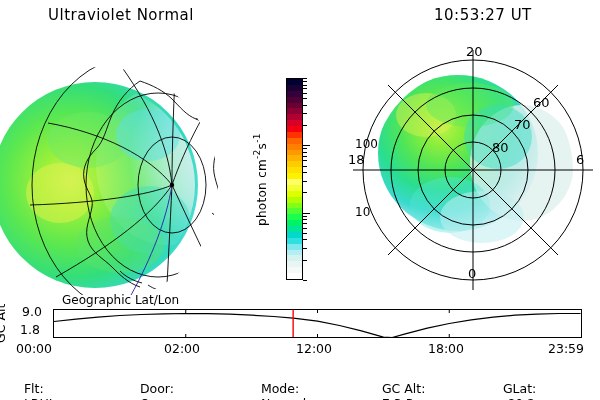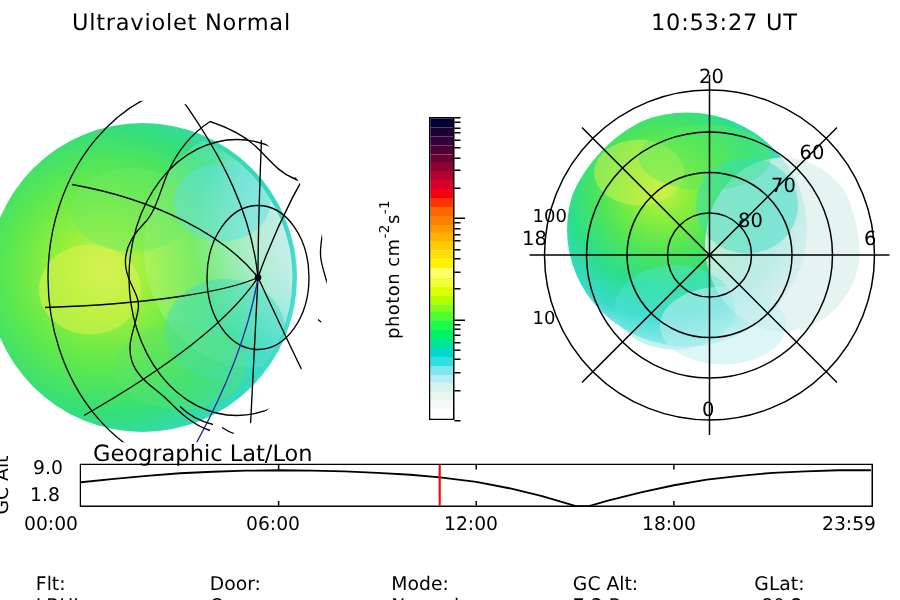--- a/index.html
+++ b/index.html
@@ -28,21 +28,21 @@
   .cb-tick{position:absolute;left:0;height:1px;background:#000;}
   .cb-tick.major{width:7px;}
   .cb-tick.minor{width:4px;}
   .cb-lab{position:absolute;left:311px;font-size:12px;font-family:"DejaVu Sans",sans-serif;margin-left:44px;}
   #cbar-axis-label{position:absolute;left:252px;top:100px;width:24px;height:160px;
       font-size:12px;writing-mode:vertical-rl;transform:rotate(180deg);
       text-align:center;white-space:nowrap;letter-spacing:.3px;}
   #cbar-axis-label sup{font-size:9px;vertical-align:super;}
 
   
-  #geo-sub-title{left:62px;top:293px;font-size:15px;}
+  #geo-sub-title{left:62px;top:293px;font-size:12px;}
   #mag-sub-title{left:405px;top:293px;font-size:12.5px;}
   #alt-axis-title{position:absolute;left:-7px;top:300px;width:46px;height:46px;
       font-size:12.5px;writing-mode:vertical-rl;transform:rotate(180deg);
       text-align:center;white-space:nowrap;}
   #alt-max{left:22px;top:304px;font-size:12.5px;}
   #alt-min{left:20px;top:322px;font-size:12.5px;}
   #orbit-box{position:absolute;left:53px;top:309px;width:529px;height:29px;}
   #orbit-box svg{position:absolute;left:0;top:0;}
   .t-lab{position:absolute;top:341px;font-size:12.5px;}
 
@@ -284,21 +284,21 @@
           <line x1="264.5" x2="264.5" y1="25" y2="28"></line>
           <line x1="396.25" x2="396.25" y1="1" y2="4"></line>
           <line x1="396.25" x2="396.25" y1="25" y2="28"></line>
         </g>
       <polyline id="orbit-curve" fill="none" stroke="#000" stroke-width="1.2" points="1.0,12.5 23.0,10.2 44.9,8.2 66.9,6.5 88.8,5.5 110.8,4.8 132.8,4.5 154.7,4.7 176.7,5.2 198.6,6.2 220.6,7.5 240.3,9.2 264.5,12.2 286.5,16.5 308.4,21.8 330.4,28.2 339.2,28.5 352.3,24.8 374.3,19.2 396.3,14.5 418.2,10.8 440.2,8.2 462.1,6.2 484.1,5.2 506.0,4.5 527.6,4.5"></polyline>
       <line id="orbit-cursor" y1="1" y2="28" stroke="#ff0000" stroke-width="1.4" x1="240.1445486111111" x2="240.1445486111111"></line>
     </svg>
   </div>
 
   <div class="t-lab" style="left:16px;">00:00</div>
-  <div class="t-lab" style="left:164px;">06:00</div>
+  <div class="t-lab" style="left:164px;">02:00</div>
   <div class="t-lab" style="left:296px;">12:00</div>
   <div class="t-lab" style="left:428px;">18:00</div>
   <div class="t-lab" style="left:548px;">23:59</div>
 
   <div class="f-cell fr1 c1">
     <span>Flt:</span>
     <span>LBHL</span>
   </div>
   <div class="f-cell fr1 c2">
     <span>Door:</span>

